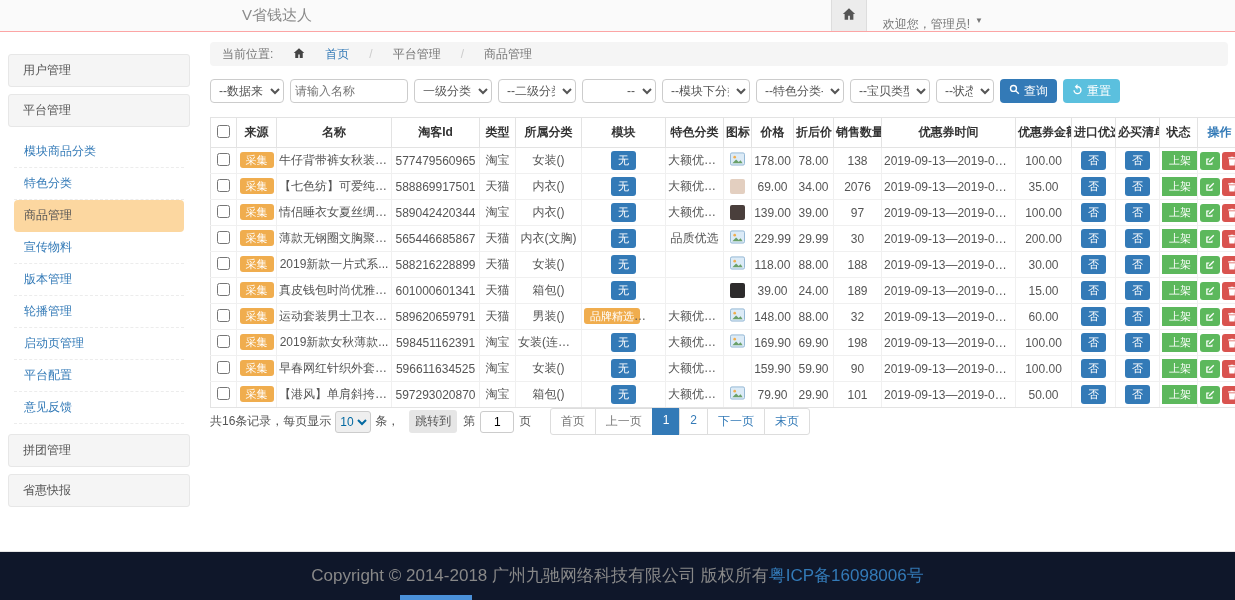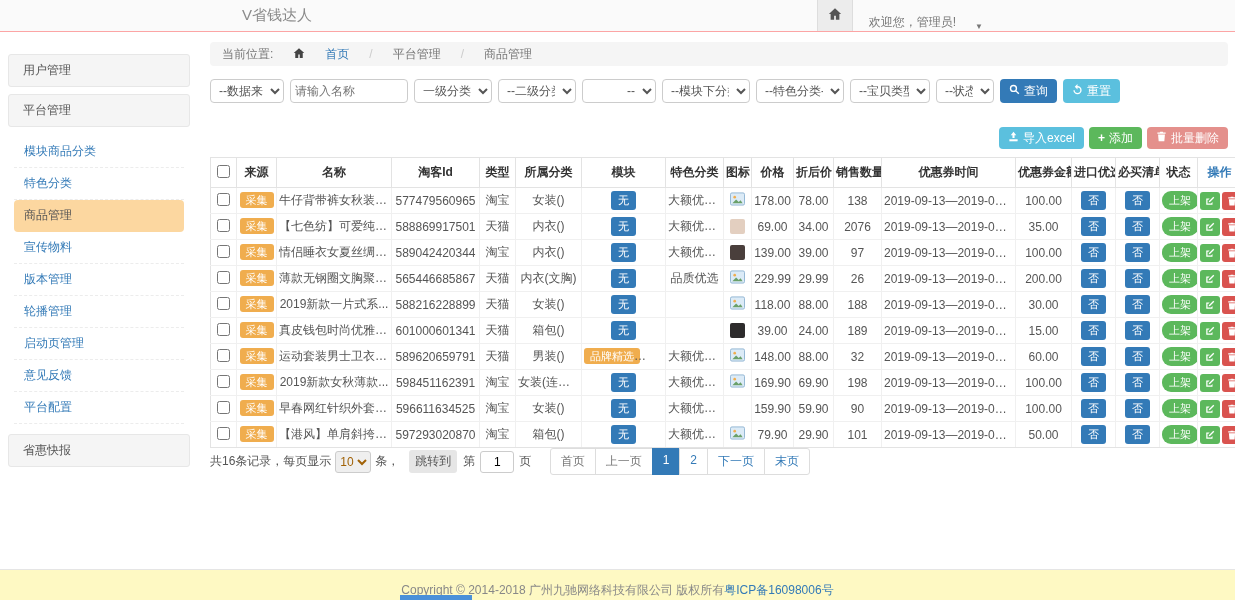--- a/index.html
+++ b/index.html
@@ -7,21 +7,21 @@
     font-family:"Liberation Sans","DejaVu Sans",sans-serif; }
   body { display:flex; flex-direction:column; position:relative; }
 
   
   .topbar { height:32px; flex:none; background:#fafafa; border-bottom:1px solid #fca5a5;
     display:flex; align-items:stretch; }
   .tb-title { margin-left:242px; align-self:center; color:#8a8a8a; font-size:15px; }
   .tb-right { margin-left:auto; margin-right:252px; display:flex; align-items:stretch; }
   .tb-home { width:36px; background:#ececec; border-left:1px solid #ddd; border-right:1px solid #ddd;
     display:flex; align-items:center; justify-content:center; cursor:pointer; }
-  .tb-user { display:flex; align-items:flex-end; gap:19px; padding-left:16px; font-size:12px; color:#777; cursor:pointer; }
+  .tb-user { display:flex; align-items:flex-start; gap:5px; padding-left:16px; font-size:12px; color:#777; cursor:pointer;margin-top:16px; }
   .caret { font-size:8px; color:#777; }
 
   
   .layout { flex:1; display:flex; overflow:hidden; padding-left:8px; }
   .sidebar { width:182px; flex:none; padding-top:22px; }
   .sb-title { color:#2e6da4; font-size:14px; font-weight:bold; margin:0 0 16px 2px; }
   .sb-header { background:#f5f5f5; border:1px solid #e7e7e7; border-radius:3px; font-size:12px;
     color:#555; padding:7px 14px; margin-bottom:7px; cursor:pointer; }
   .sb-subwrap { padding:2px 6px 6px 6px; margin-bottom:4px; }
   .sb-sub { font-size:12px; color:#337ab7; padding:7px 10px; border-bottom:1px dashed #ececec; cursor:pointer; }
@@ -56,46 +56,46 @@
     white-space:nowrap; overflow:hidden; }
   th.op-col { color:#337ab7; }
   td { border:1px solid #f0f0f0; border-left:1px solid #e9e9e9; padding:3px 2px; height:26px;
     text-align:center; white-space:nowrap; overflow:hidden; text-overflow:ellipsis; color:#555; }
   tr td:first-child, tr th:first-child { border-left:1px solid #e3e3e3; }
   tr td:last-child, tr th:last-child { border-right:1px solid #e3e3e3; }
   tbody tr:last-child td { border-bottom:1px solid #e3e3e3; }
 
   .badge-o { background:#f0ad4e; color:#fff; border-radius:3px; padding:2px 6px; font-size:11px; }
   .badge-b { background:#337ab7; color:#fff; border-radius:3px; padding:2px 7px; font-size:11px; display:inline-block; }
-  .st-btn { background:#5cb85c; color:#fff; border-radius:9px; padding:2px 7px; font-size:11px; cursor:pointer; display:inline-block; }
+  .st-btn { background:#5cb85c; color:#fff; border-radius:0; padding:2px 7px; font-size:11px; cursor:pointer; display:inline-block; }
   .mod-txt { margin-left:2px; color:#555; }
   .thumb { display:inline-block; width:15px; height:15px; border-radius:2px; vertical-align:middle; }
   .ops { display:inline-flex; gap:2px; }
   .op-btn { width:20px; height:18px; border:none; border-radius:3px; display:inline-flex;
     align-items:center; justify-content:center; cursor:pointer; }
   .op-edit { background:#5cb85c; }
   .op-del { background:#d9534f; }
 
   
   .pagerow { display:flex; align-items:center; margin-top:0; font-size:12px; color:#555; }
-  .pagerow select { height:22px; border:1px solid #ccc; border-radius:3px; font-size:12px; color:#a16207; margin:0 4px; }
+  .pagerow select { height:22px; border:1px solid #ccc; border-radius:3px; font-size:12px; color:#0369a1; margin:0 4px; }
   .jump-label { background:#e6e6e6; border-radius:3px; padding:3px 6px; margin:0 6px 0 10px; color:#555; cursor:pointer; }
   .page-input { width:34px; height:22px; border:1px solid #ccc; border-radius:3px; text-align:center;
     font-size:12px; margin:0 5px; }
   .pager { margin-left:auto; margin-right:418px; display:flex; }
   .pg-btn { border:1px solid #ddd; padding:4px 10px; color:#337ab7; background:#fff; font-size:12px;
     margin-left:-1px; cursor:pointer; }
   .pg-btn:first-child { margin-left:0; border-radius:3px 0 0 3px; }
   .pg-btn:last-child { border-radius:0 3px 3px 0; }
   .pg-btn.active { background:#337ab7; border-color:#337ab7; color:#fff; }
   .pg-btn.disabled { color:#777; }
 
   
-  .footer { flex:none; border-top:1px solid #e5e5e5; background:#fef9c3; text-align:center;
-    padding:12px 0 1px 0; font-size:12px; color:#888; }
+  .footer { flex:none; border-top:1px solid #e5e5e5; background:#0f172a; text-align:center;
+    padding:12px 0 13px 0; font-size:17px; color:#888; }
   .footer a { color:#337ab7; text-decoration:none; cursor:pointer; }
 
   .bottom-artifact { position:absolute; left:400px; bottom:0; width:72px; height:5px; background:#4a90d9; }
 </style>
 </head>
 <body>
 
 <div class="topbar">
   <div class="tb-title">V省钱达人</div>
   <div class="tb-right">
@@ -120,23 +120,24 @@
         <div class="sb-header">用户管理</div>
         <div class="sb-header">平台管理</div>
         <div class="sb-subwrap">
           <div class="sb-sub">模块商品分类</div>
           <div class="sb-sub">特色分类</div>
           <div class="sb-sub active">商品管理</div>
           <div class="sb-sub">宣传物料</div>
           <div class="sb-sub">版本管理</div>
           <div class="sb-sub">轮播管理</div>
           <div class="sb-sub">启动页管理</div>
+          <div class="sb-sub">平台配置</div>
           <div class="sb-sub">意见反馈</div>
-          <div class="sb-sub">平台配置</div>
         </div>
+        <div class="sb-header">拼团管理</div>
         <div class="sb-header">省惠快报</div>
       </div>
   </aside>
 
   <main class="main">
 
     <div class="breadcrumb">
       <span>当前位置:</span>
       <span>
         <svg width="12" height="12" viewBox="0 0 16 16">
@@ -174,43 +175,20 @@
       <button class="btn btn-info">
         <span>
           <svg width="11" height="11" viewBox="0 0 16 16">
               <path fill="#fff" d="M8 3V0L4 4l4 4V5a4 4 0 1 1-4 4H2a6 6 0 1 0 6-6z"></path>
             </svg>
         </span>
         <span>重置</span>
       </button>
     </div>
 
-    <div class="toolbar">
-      <button class="btn btn-info">
-        <span>
-          <svg width="11" height="11" viewBox="0 0 16 16">
-              <path fill="#fff" d="M8 1l4 5H9.5v4h-3V6H4z"></path>
-              <path fill="#fff" d="M2 12h12v3H2z"></path>
-            </svg>
-        </span>
-        <span>导入excel</span>
-      </button>
-      <button class="btn btn-success">
-        <span style="font-weight:bold;">+</span>
-        <span>添加</span>
-      </button>
-      <button class="btn btn-danger-light">
-        <span>
-          <svg width="11" height="11" viewBox="0 0 16 16">
-              <path fill="#fff" d="M6 1h4l.5 1H14v2H2V2h3.5zM3 5h10l-.9 10H3.9z"></path>
-            </svg>
-        </span>
-        <span>批量删除</span>
-      </button>
-    </div>
 
     <table>
       <thead>
           <tr id="table-head-row">
             <th style="width: 26px;"><input type="checkbox" style=""></th>
             <th style="width: 40px;">来源</th>
             <th style="width: 115px;">名称</th>
             <th style="width: 88px;">淘客Id</th>
             <th style="width: 36px;">类型</th>
             <th style="width: 66px;">所属分类</th>
@@ -338,21 +316,21 @@
             <td>内衣(文胸)</td>
             <td><span class="badge-b">无</span></td>
             <td>品质优选</td>
             <td><span><svg width="15" height="14" viewBox="0 0 16 15">
                   <rect x="0.5" y="1" width="15" height="13" rx="1.5" fill="#dcebf7" stroke="#8fb4d2"></rect>
                   <circle cx="5" cy="5.5" r="1.4" fill="#f0ad4e"></circle>
                   <path d="M2.5 12l4-4 2.8 2.8 2-2 2.2 3.2z" fill="#6aa06a"></path>
                 </svg></span></td>
             <td>229.99</td>
             <td>29.99</td>
-            <td>26</td>
+            <td>30</td>
             <td>2019-09-13—2019-09-17</td>
             <td>200.00</td>
             <td><span class="badge-b">否</span></td>
             <td><span class="badge-b">否</span></td>
             <td><span class="st-btn">上架</span></td>
             <td><span class="ops">
                 <button class="op-btn op-edit">
                   <svg width="10" height="10" viewBox="0 0 16 16">
                     <path d="M2 4v10h10V9.5l-2 2V12H4V6h1.5l2-2z" fill="#fff"></path>
                     <path d="M13.3 1.2l1.5 1.5-6.8 6.8-2.1.6.6-2.1z" fill="#fff"></path>

